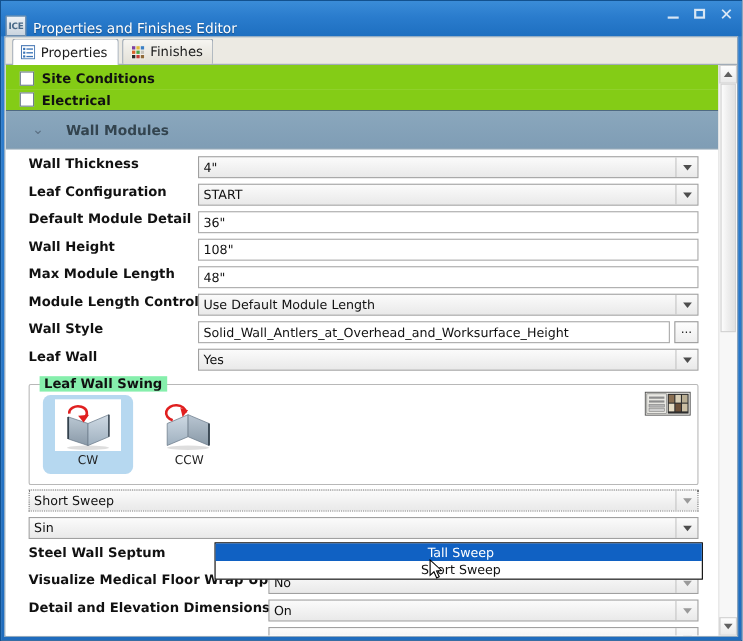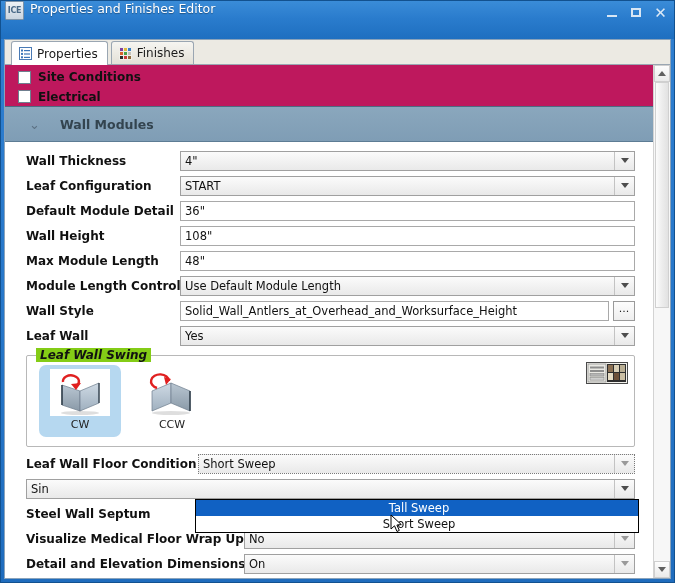--- a/index.html
+++ b/index.html
@@ -22,25 +22,25 @@
     height: 583px;
     box-sizing: border-box;
     background: linear-gradient(to bottom, #2f7fd0 0%, #2676c8 60%, #1f6cbd 100%);
     border: 1px solid #12518f;
     display: flex;
     flex-direction: column;
   }
 
   
   .titlebar {
-    height: 38px;
+    height: 16px;
     flex: none;
     display: flex;
-    align-items: flex-start;
-    padding: 0 2px 0 4px;
+    align-items: flex-end;
+    padding: 16px 2px 0 4px;
     background: linear-gradient(to bottom, #3a8cd8 0%, #2a7ccd 45%, #1e6fc0 100%);
     position: relative;
   }
   .app-icon {
     width: 17px; height: 17px;
     flex: none;
     background: linear-gradient(to bottom, #eef2f6 0%, #c9d4df 100%);
     border: 1px solid #7d93a8;
     border-radius: 1px;
     display: flex;
@@ -159,21 +159,21 @@
     overflow: hidden;
   }
 
   
   .cat-row {
     height: 19px;
     display: flex;
     align-items: center;
     gap: 7px;
     padding-left: 13px;
-    background: #be185d;
+    background: #84cc16;
     font-size: 12px;
     font-weight: bold;
     color: #111;
   }
   .cat-row:first-child { padding-top: 2px; height: 20px; }
   .cat-box {
     width: 11px; height: 11px;
     border: 1px solid #6f7f8f;
     background: #ffffff;
     flex: none;
@@ -203,21 +203,20 @@
   }
 
   
   .props {
     padding: 6px 0 0 0;
     background: #ffffff;
   }
   .prow {
     height: 25px;
     display: flex;
-    align-items: center;
     padding-left: 21px;
     box-sizing: border-box;
   }
   .plabel {
     width: 154px;
     flex: none;
     font-size: 12px;
     font-weight: bold;
     color: #111;
     white-space: nowrap;
@@ -286,26 +285,25 @@
     margin: 7px 18px 4px 21px;
     border: 1px solid #b8b8b8;
     border-radius: 2px;
     position: relative;
     height: 90px;
     background: #ffffff;
   }
   .group-legend {
     position: absolute;
     top: -8px; left: 9px;
-    background: #84cc16;
+    background: #86efac;
     padding: 0 4px;
     font-size: 12px;
     font-weight: bold;
     color: #111;
-    font-style: italic;
   }
   .swing-options {
     display: flex;
     gap: 10px;
     padding: 9px 0 0 12px;
   }
   .swing-opt {
     width: 82px;
     height: 72px;
     border-radius: 7px;
@@ -596,21 +594,20 @@
               <rect x="22" y="3" width="5" height="7" fill="#8a6f52"></rect>
               <rect x="28" y="3" width="5" height="7" fill="#d9cfb6"></rect>
               <rect x="34" y="3" width="5" height="7" fill="#b9ae93"></rect>
               <rect x="22" y="11" width="5" height="7" fill="#e6dcc4"></rect>
               <rect x="28" y="11" width="5" height="7" fill="#6d5038"></rect>
               <rect x="34" y="11" width="5" height="7" fill="#cbbfa4"></rect>
             </svg>
           </div>
 
           <div class="prow">
-            <div class="plabel" style="width:172px">Leaf Wall Floor Condition</div>
             <div class="pfield">
               <div class="combo" style="border-style:dotted;border-color:#7a7a7a;">
                 <span>Short Sweep</span>
                 <span class="arrow-btn">
                     <span class="tri light"></span>
                   </span>
               </div>
             </div>
           </div>
 

